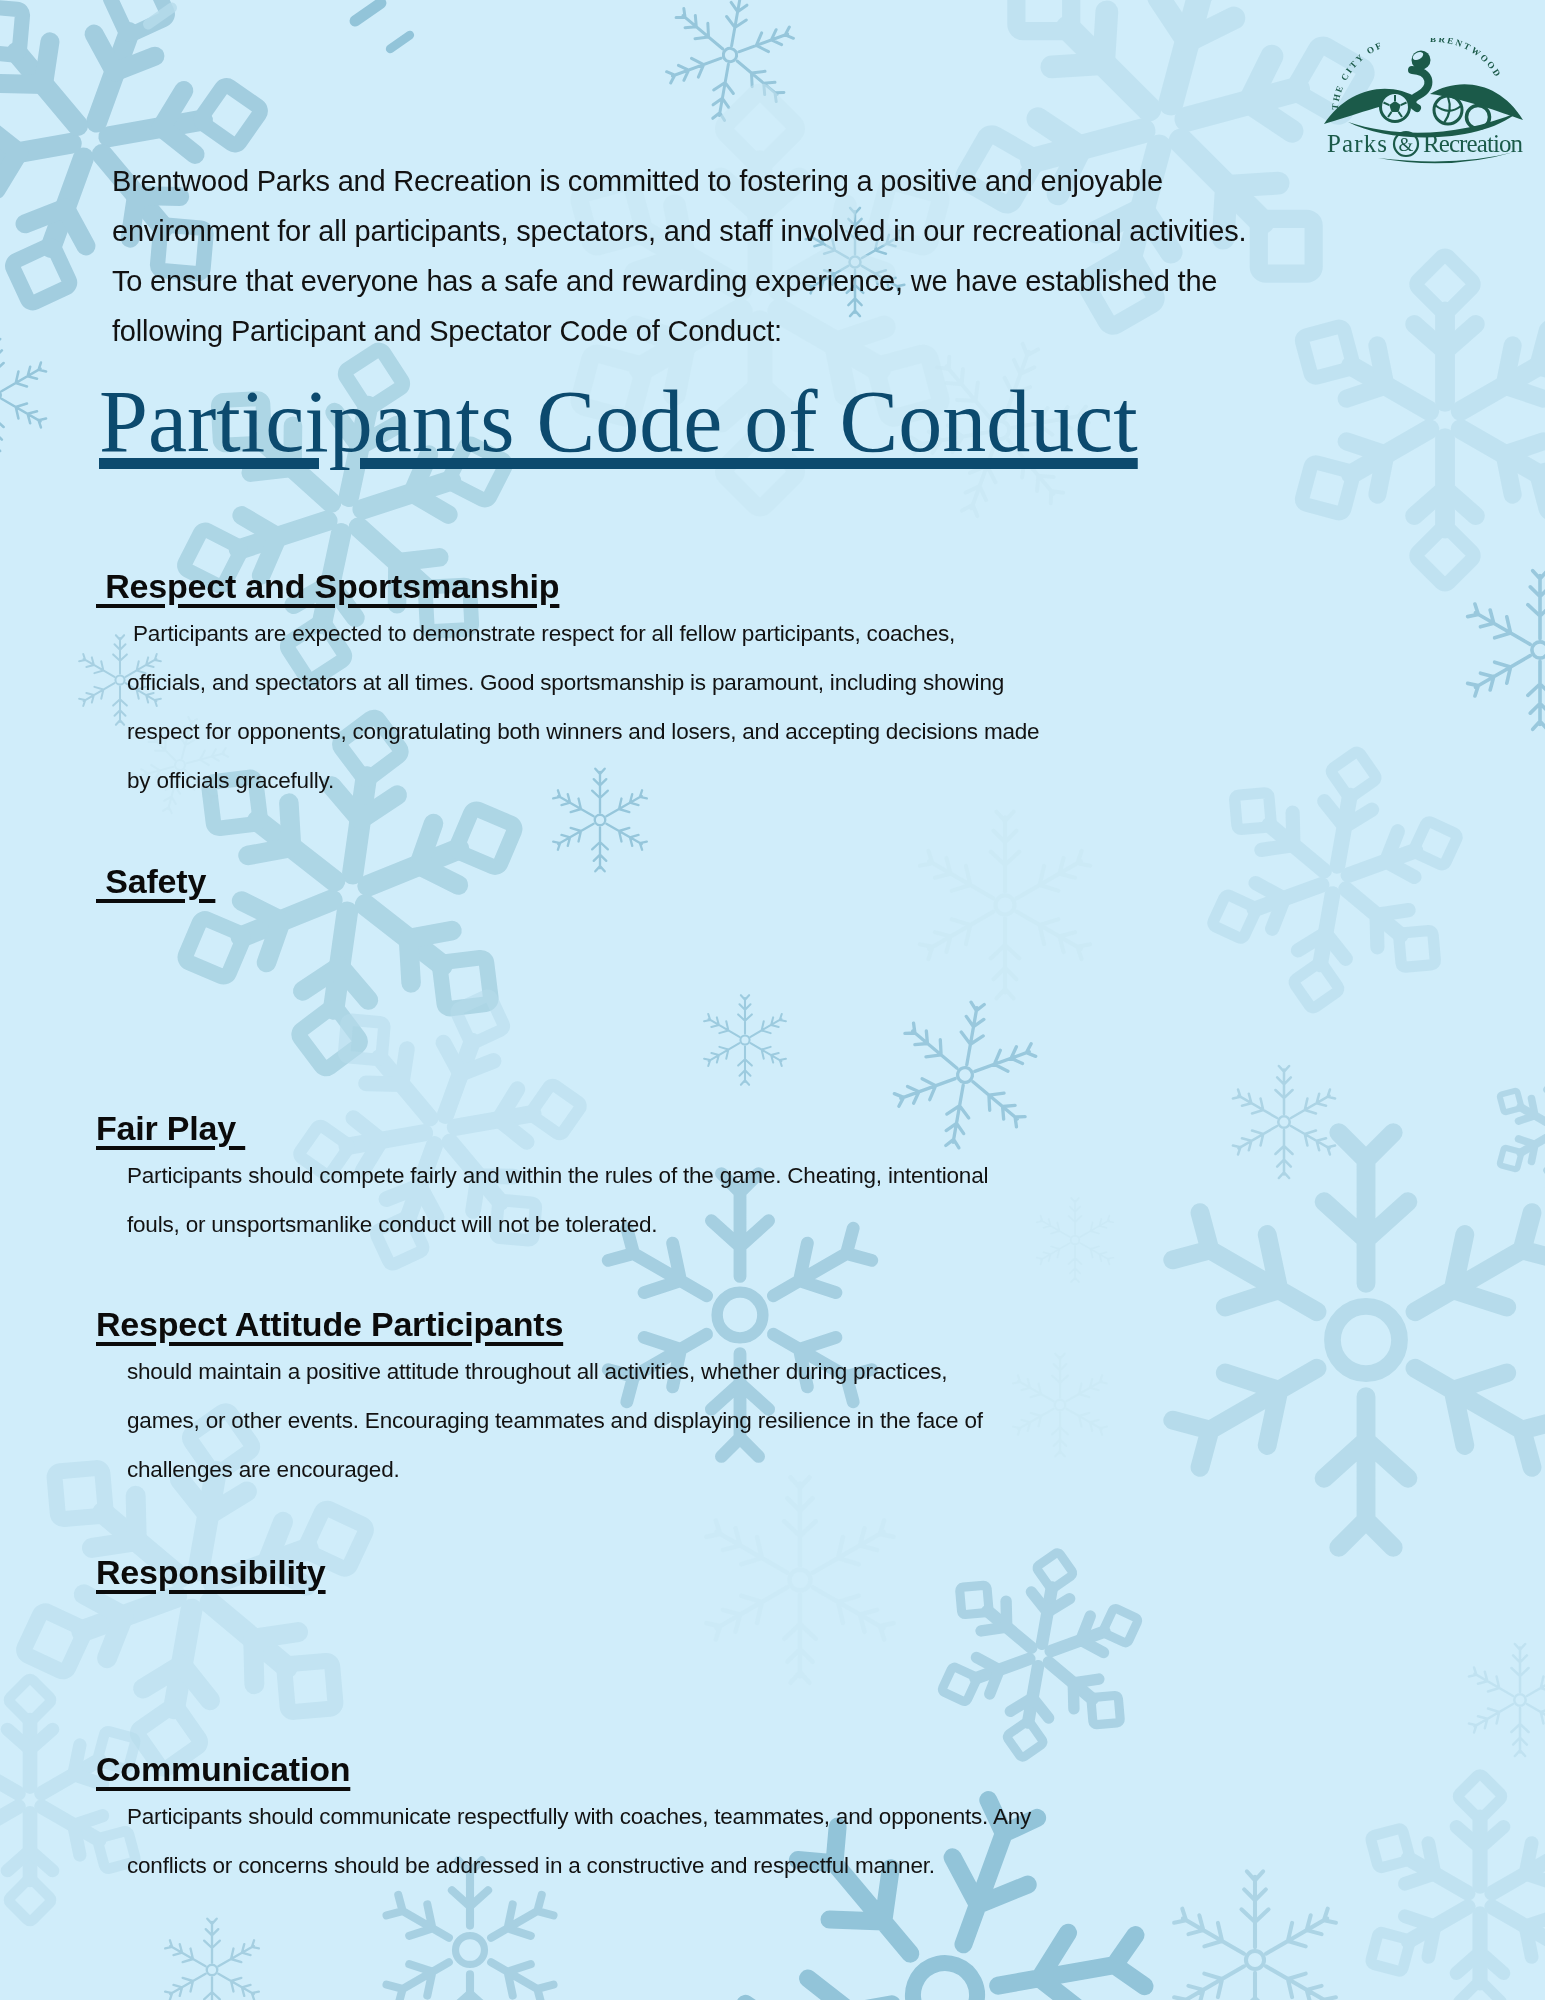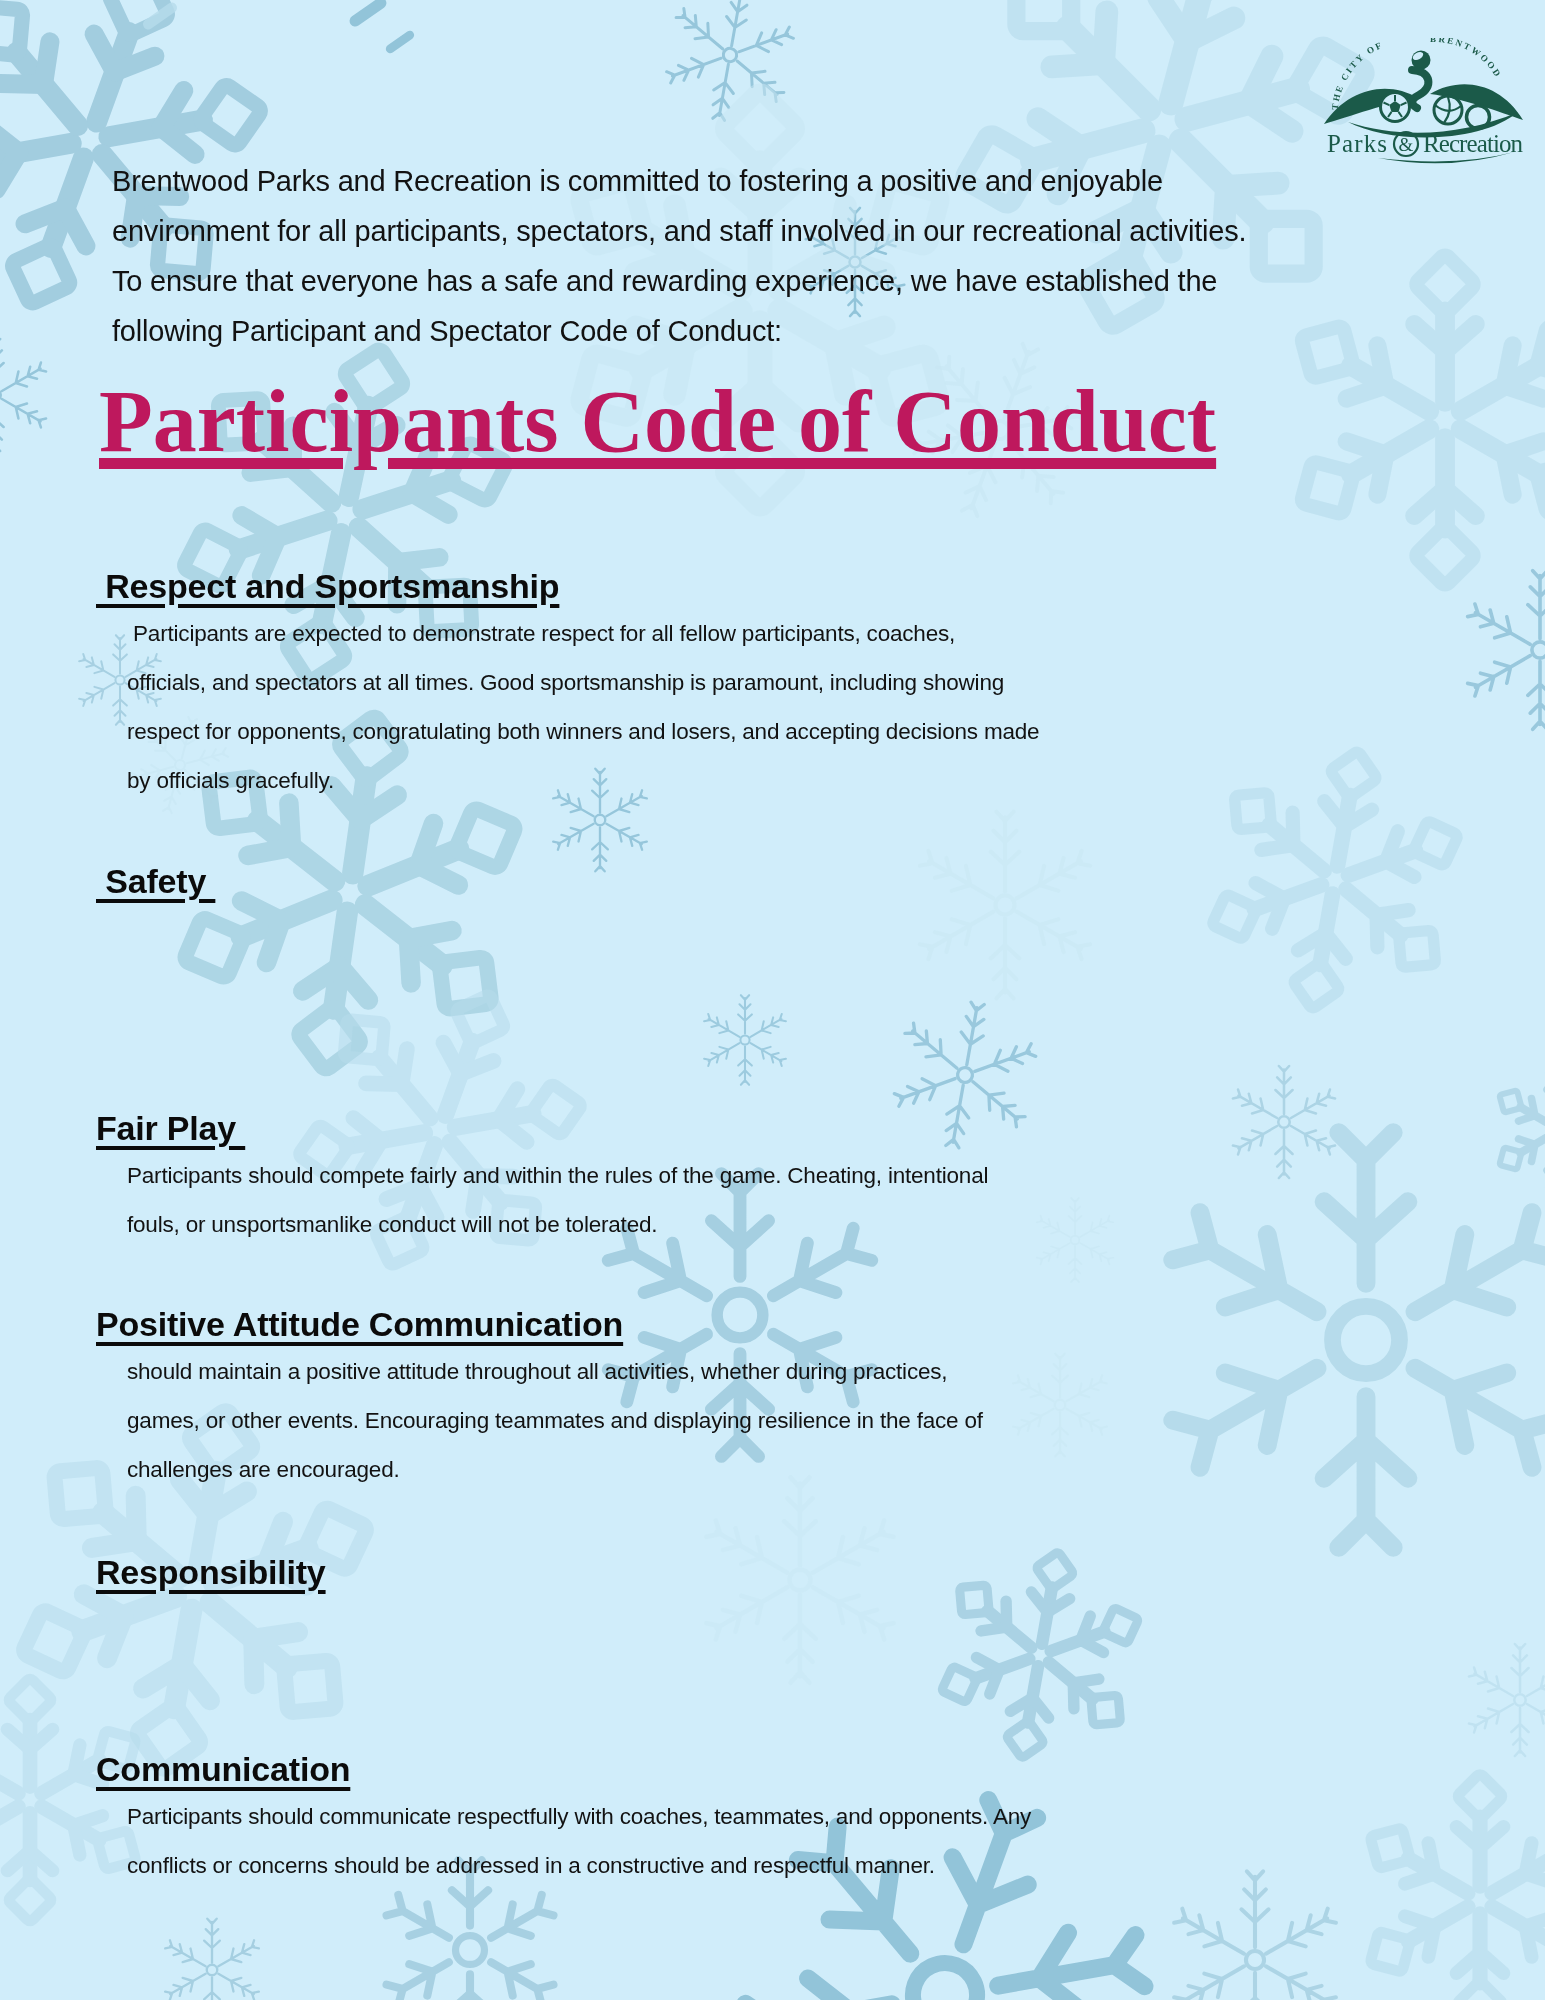--- a/index.html
+++ b/index.html
@@ -28,22 +28,22 @@
   .logo .word{font-family:"Liberation Serif","DejaVu Serif",serif;}
 
   .intro{
     position:absolute;left:112px;top:156px;
     font-size:29px;line-height:50px;letter-spacing:-0.2px;
     white-space:pre-wrap;
   }
   .page-title{
     position:absolute;left:99px;top:378px;
     font-family:"Liberation Serif","DejaVu Serif",serif;
-    font-weight:bold;font-size:88px;line-height:88px;
-    color:#be185d;white-space:pre;
+    font-weight:normal;font-size:88px;line-height:88px;
+    color:#0c4a6e;white-space:pre;
     text-decoration:underline;
     text-decoration-thickness:11px;
     text-underline-offset:7px;
     text-decoration-skip-ink:auto;
     margin:0;
   }
   .section{position:absolute;left:96px;}
   .section h2{
     margin:0 0 2px 0;
     font-size:34px;line-height:42px;font-weight:bold;
@@ -279,21 +279,21 @@
       <h2><span> Safety </span></h2>
     </div>
 
     <div class="section" style="top:1107px">
       <h2><span>Fair Play </span></h2>
       <div class="body">Participants should compete fairly and within the rules of the game. Cheating, intentional
 fouls, or unsportsmanlike conduct will not be tolerated.</div>
     </div>
 
     <div class="section" style="top:1303px">
-      <h2><span>Positive Attitude Communication</span></h2>
+      <h2><span>Respect Attitude Participants</span></h2>
       <div class="body">should maintain a positive attitude throughout all activities, whether during practices,
 games, or other events. Encouraging teammates and displaying resilience in the face of
 challenges are encouraged.</div>
     </div>
 
     <div class="section" style="top:1551px">
       <h2><span>Responsibility</span></h2>
     </div>
 
     <div class="section" style="top:1748px">

